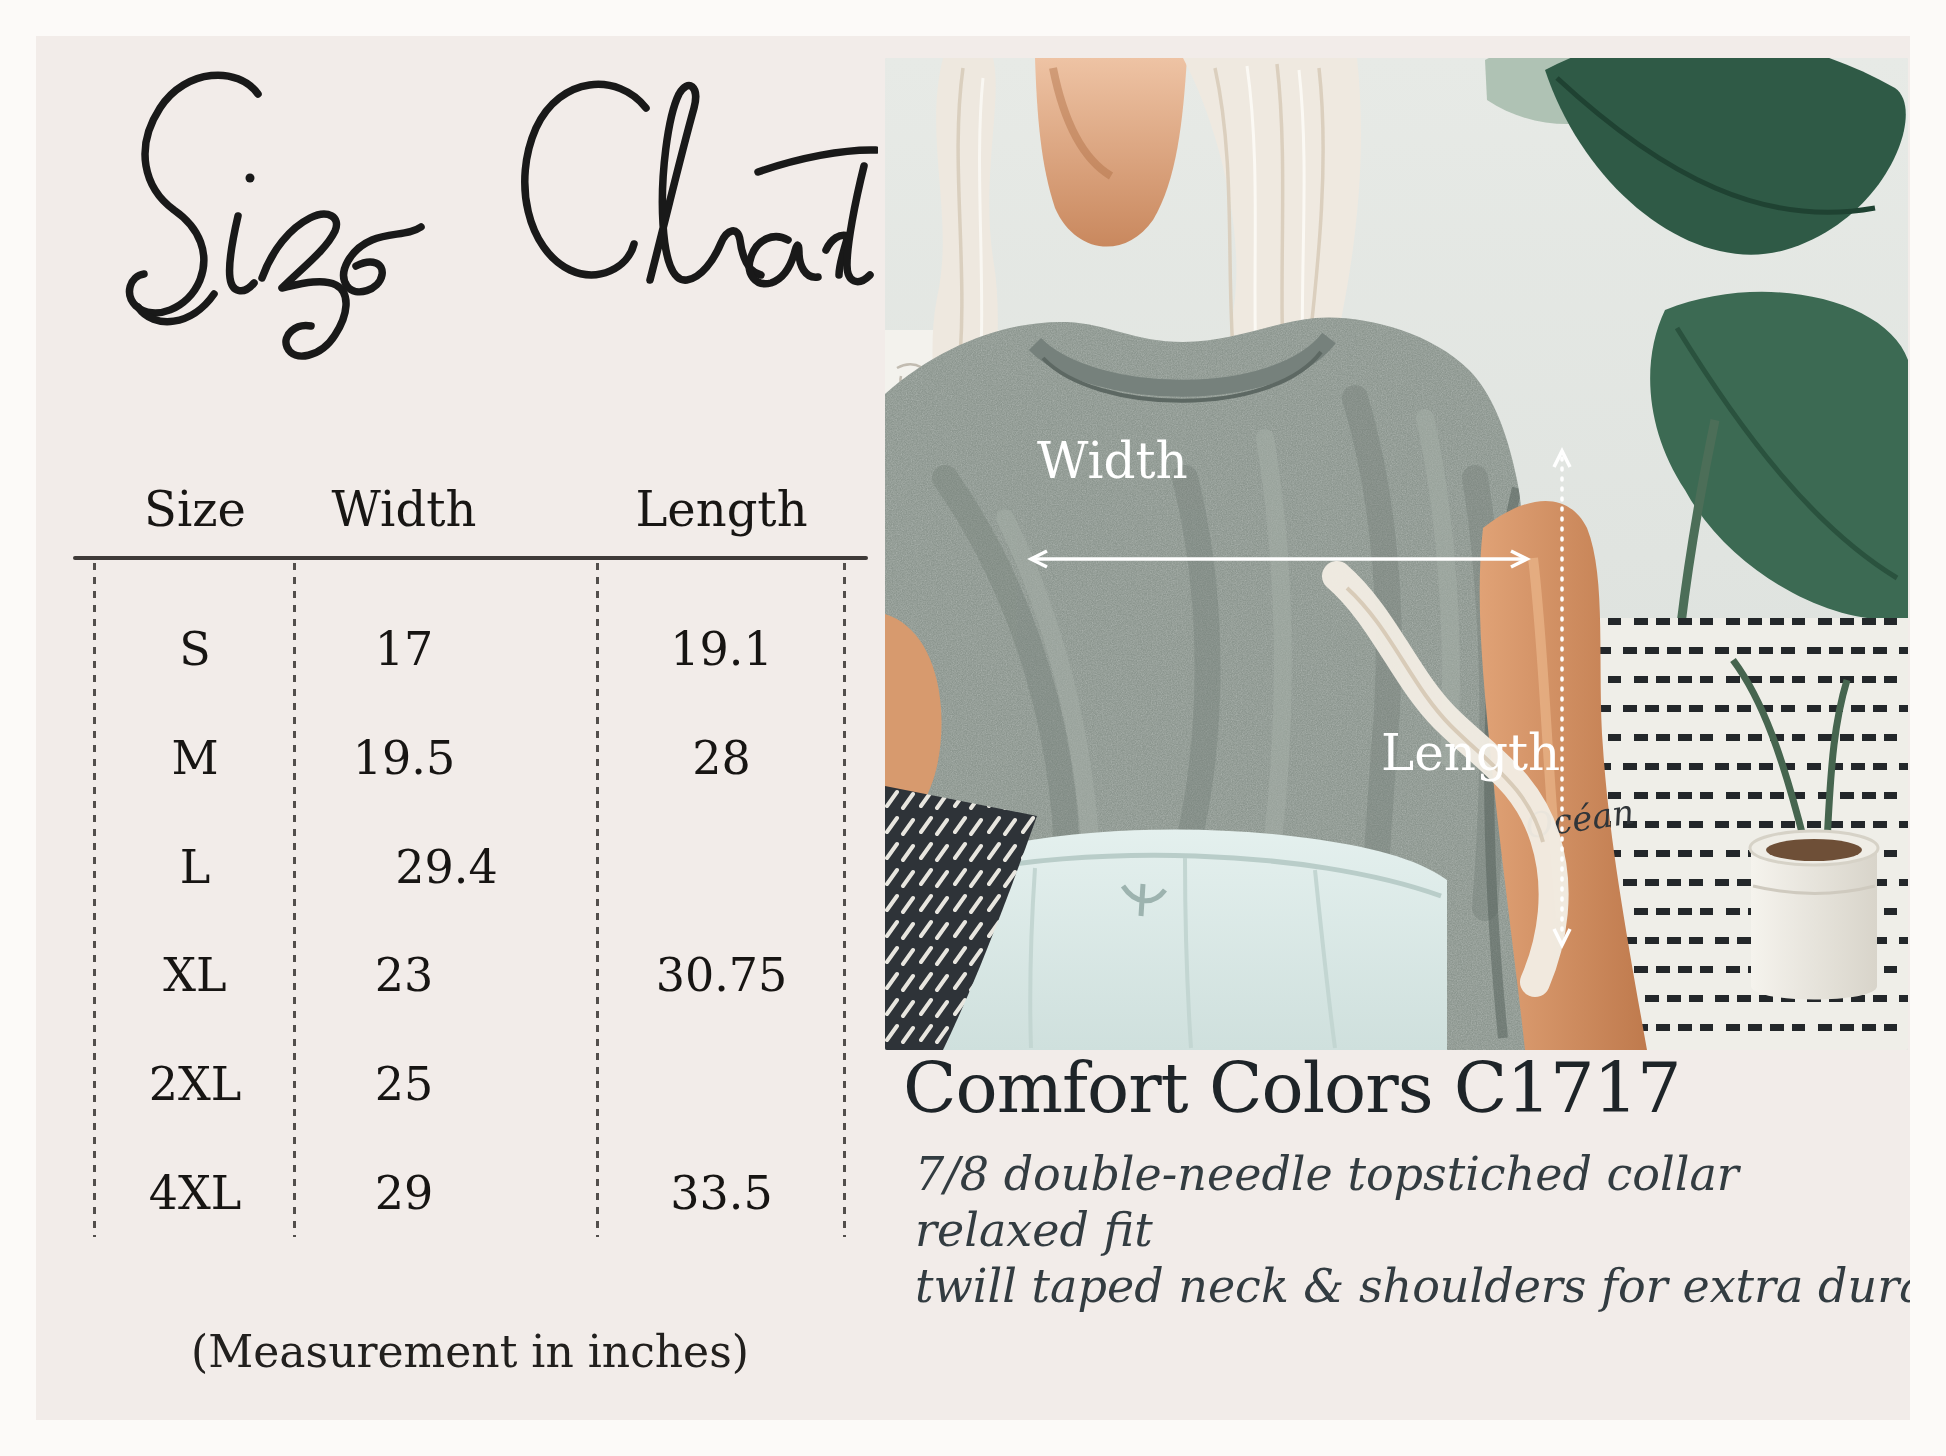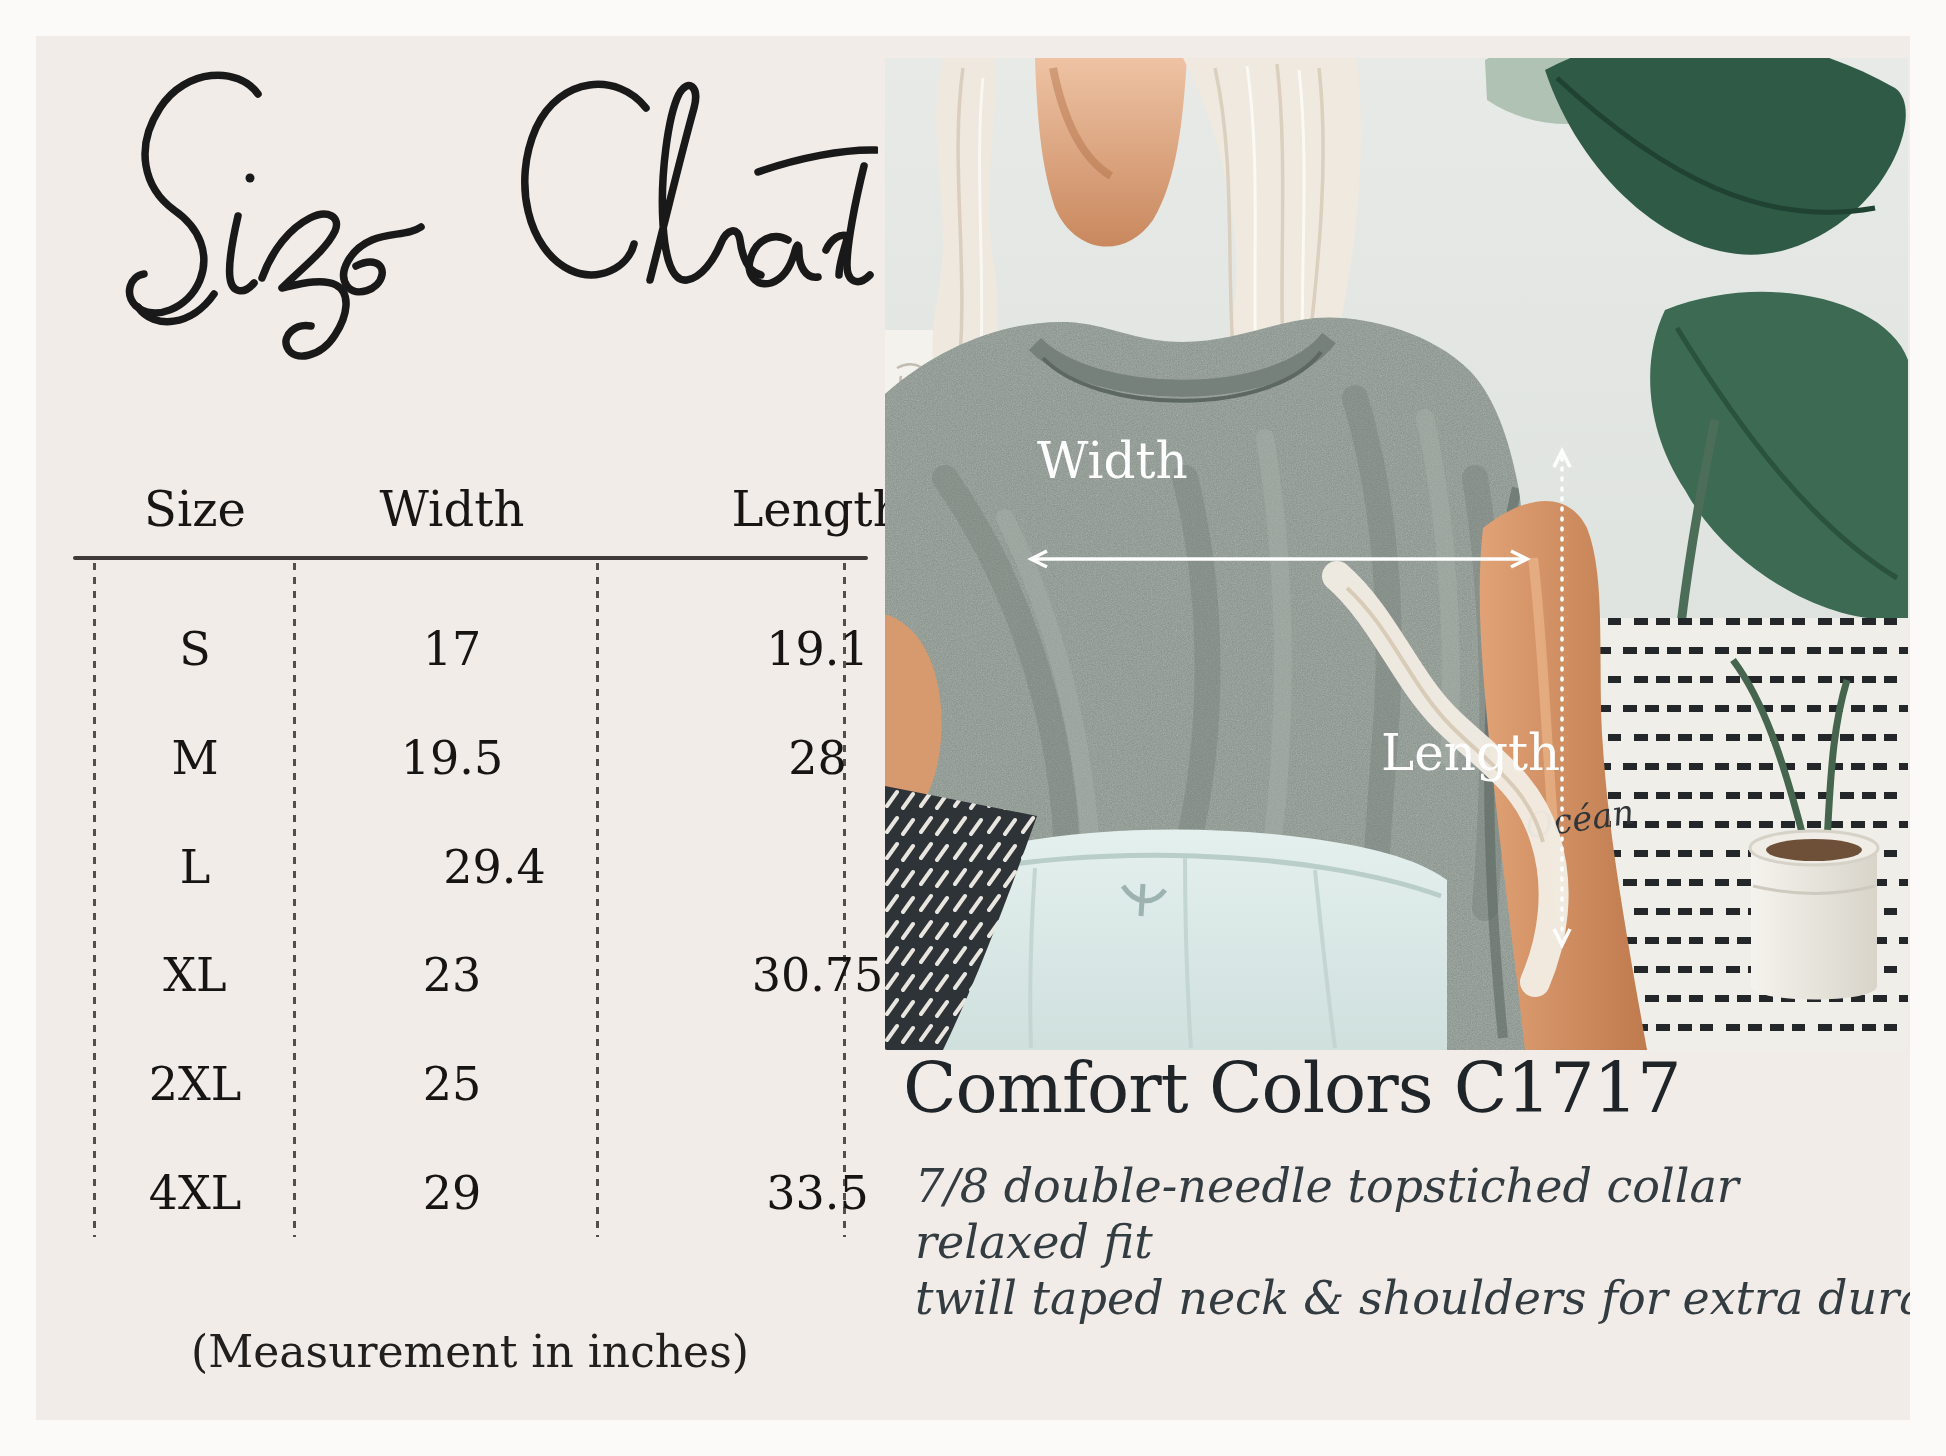--- a/index.html
+++ b/index.html
@@ -13,39 +13,39 @@
 
   
   #title-svg{position:absolute;left:58px;top:46px;z-index:5;}
 
   
   .hline{position:absolute;left:73px;top:556px;width:795px;height:4px;background:#26211f;opacity:.88;border-radius:2px;}
   .vline{position:absolute;top:563px;height:674px;width:3px;opacity:.8;
     background:repeating-linear-gradient(to bottom,#2b2724 0 7px,rgba(0,0,0,0) 7px 14px);}
   #v1{left:93px;} #v2{left:293px;} #v3{left:596px;} #v4{left:843px;}
 
-  .thead,.trow{display:grid;grid-template-columns:200px 303px 247px;gap:48px;}
+  .thead,.trow{display:grid;grid-template-columns:200px 303px 247px;}
   .thead{position:absolute;left:95px;top:480px;width:750px;height:58px;align-items:center;}
   .th{ text-align:center;font-size:48px;color:#181614;}
   #table-rows{position:absolute;left:95px;top:622px;width:750px;height:590px;
     display:flex;flex-direction:column;justify-content:space-between;}
   .trow{height:46px;align-items:center;}
   .tcell{text-align:center;font-size:46px;color:#171513;}
   .col-width{padding-right:85px;}
   .note{position:absolute;left:95px;top:1326px;width:750px;text-align:center;
     font-size:44px;color:#22201e;}
 
   
   #photo{position:absolute;left:885px;top:58px;width:1023px;height:992px;overflow:hidden;
     background:#e0e4e0;border-radius:2px;z-index:4;}
 
   
   #product{position:absolute;left:903px;top:1052px;width:1010px;z-index:5;}
   #product-heading{font-size:70px;letter-spacing:-1px;color:#1e2428;line-height:1.05;}
-  #product-features{margin-top:32px;margin-left:12px;}
+  #product-features{margin-top:20px;margin-left:12px;}
   .feature{font-style:italic;font-size:46px;line-height:1.22;color:#333c41;white-space:nowrap;}
 </style>
 </head>
 <body>
 
 <div id="stage">
 
   <svg id="title-svg" width="820" height="330" viewBox="0 0 820 330" aria-label="Size Chart">
     <g fill="none" stroke="#191919" stroke-width="7.5" stroke-linecap="round" stroke-linejoin="round">
 

